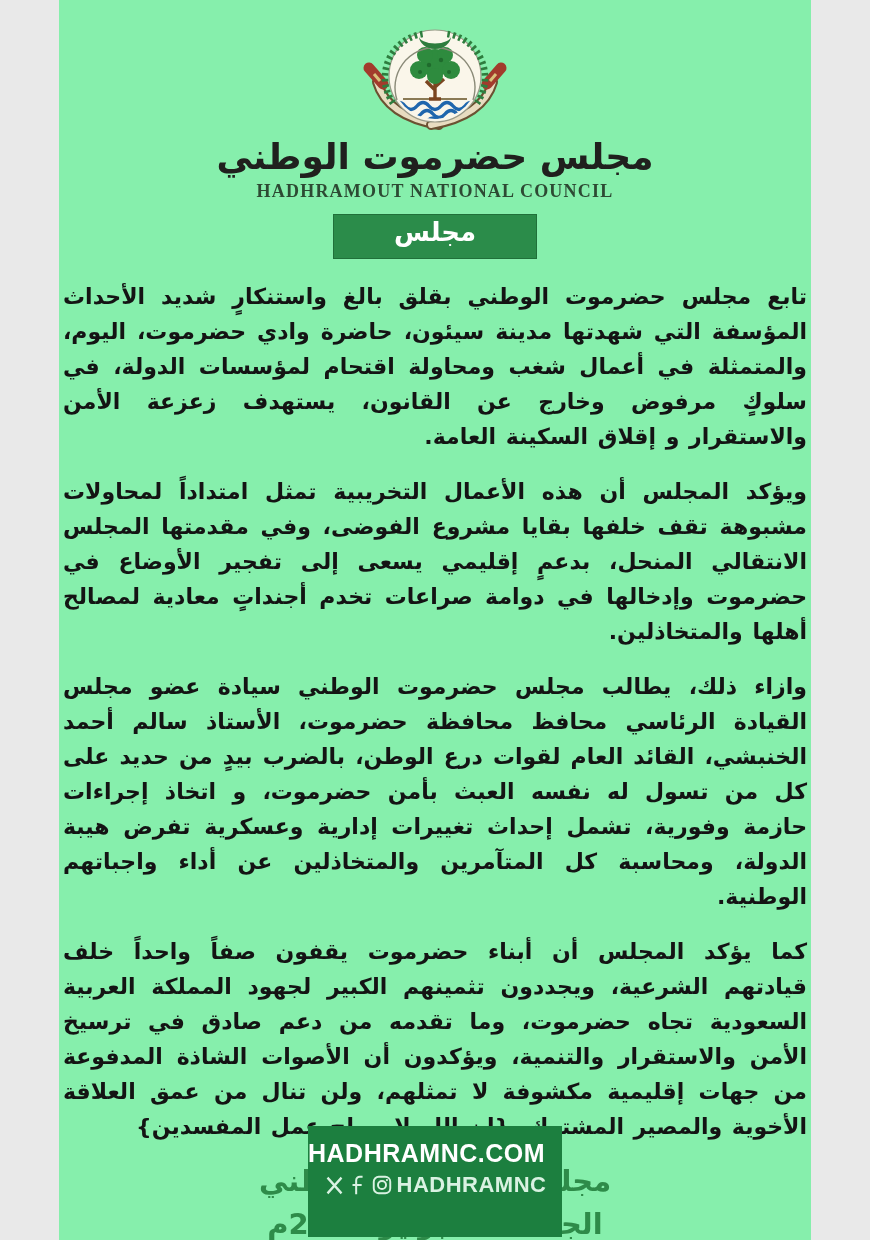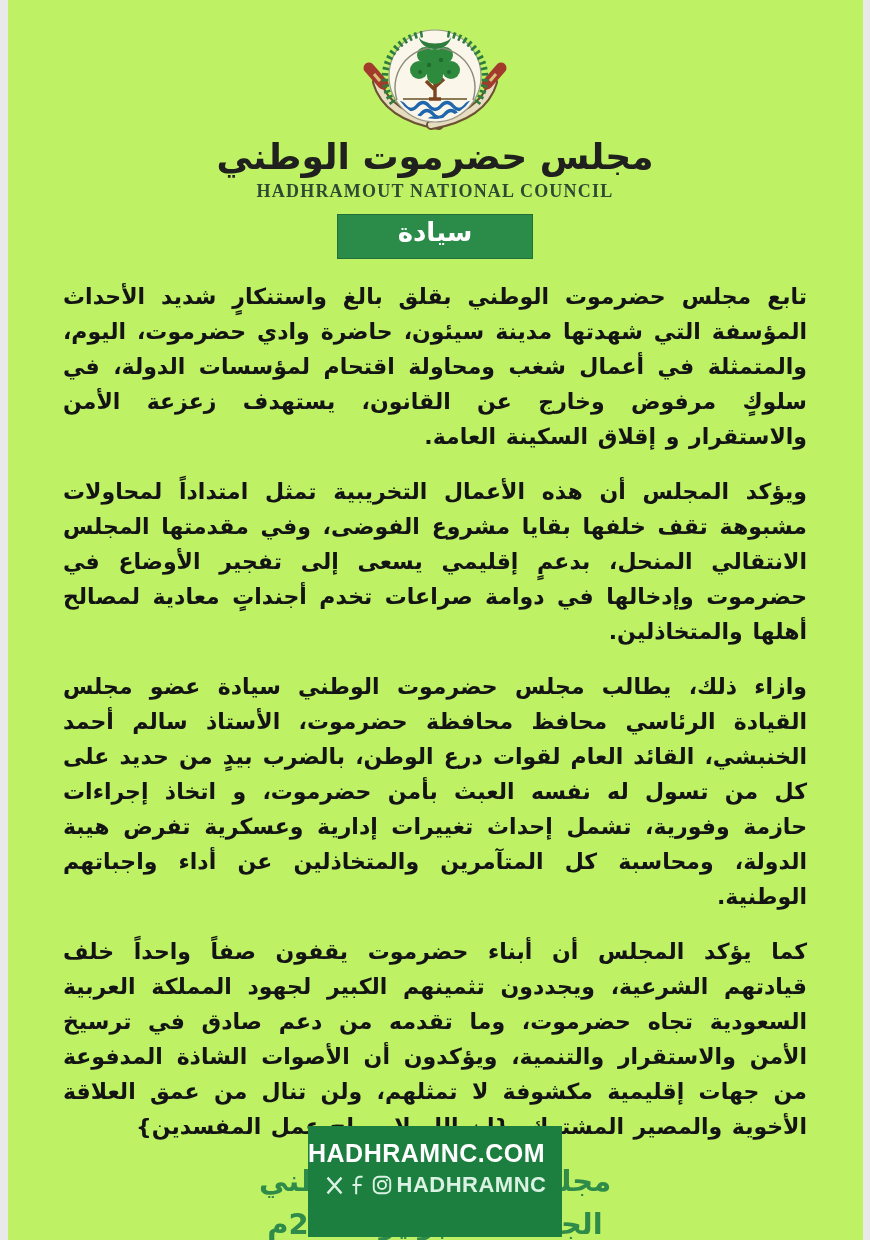--- a/index.html
+++ b/index.html
@@ -1,20 +1,20 @@
 <!DOCTYPE html>
 <html lang="ar"><head>
 <meta charset="utf-8">
 <style>
   * { margin:0; padding:0; box-sizing:border-box; }
   html,body { background:#e9e9e9; }
   body { font-family:"DejaVu Sans", sans-serif; }
   .page {
-    position:relative; width:855px; height:1240px; margin:0 auto;
-    background:#bef264; overflow:hidden;
+    position:relative; width:752px; height:1240px; margin:0 auto;
+    background:#86efac; overflow:hidden;
   }
   
   .header { text-align:center; padding-top:24px; }
   .emblem-wrap { line-height:0; }
   .calligraphy {
     direction:rtl; font-size:36px; font-weight:bold; color:#20201e;
     margin-top:2px; letter-spacing:1px;
   }
   .org-en {
     font-family:"Liberation Serif", serif; font-weight:bold;
@@ -113,21 +113,21 @@
 
         <path d="M46 79 A44 44 0 0 1 76 10" fill="none" stroke="#2e7d3e" stroke-width="6.5" stroke-dasharray="2.6 3.2"></path>
         <path d="M130 79 A44 44 0 0 0 100 10" fill="none" stroke="#2e7d3e" stroke-width="6.5" stroke-dasharray="2.6 3.2"></path>
 
         <path d="M72 12 a16 13 0 0 0 32 0 a16 7.5 0 0 1 -32 0 z" fill="#2e7d3e"></path>
       </svg>
     </div>
 
     <div class="calligraphy">مجلس حضرموت الوطني</div>
     <div class="org-en">HADHRAMOUT NATIONAL COUNCIL</div>
-    <div><span class="banner">سيادة</span></div>
+    <div><span class="banner">مجلس</span></div>
   </div>
 
   <div class="statement">
     <p>تابع مجلس حضرموت الوطني بقلق بالغ واستنكارٍ شديد الأحداث المؤسفة التي شهدتها مدينة سيئون، حاضرة وادي حضرموت، اليوم، والمتمثلة في أعمال شغب ومحاولة اقتحام لمؤسسات الدولة، في سلوكٍ مرفوض وخارج عن القانون، يستهدف زعزعة الأمن والاستقرار و إقلاق السكينة العامة.</p>
     <p>ويؤكد المجلس أن هذه الأعمال التخريبية تمثل امتداداً لمحاولات مشبوهة تقف خلفها بقايا مشروع الفوضى، وفي مقدمتها المجلس الانتقالي المنحل، بدعمٍ إقليمي يسعى إلى تفجير الأوضاع في حضرموت وإدخالها في دوامة صراعات تخدم أجنداتٍ معادية لمصالح أهلها والمتخاذلين.</p>
     <p>وازاء ذلك، يطالب مجلس حضرموت الوطني سيادة عضو مجلس القيادة الرئاسي محافظ محافظة حضرموت، الأستاذ سالم أحمد الخنبشي، القائد العام لقوات درع الوطن، بالضرب بيدٍ من حديد على كل من تسول له نفسه العبث بأمن حضرموت، و اتخاذ إجراءات حازمة وفورية، تشمل إحداث تغييرات إدارية وعسكرية تفرض هيبة الدولة، ومحاسبة كل المتآمرين والمتخاذلين عن أداء واجباتهم الوطنية.</p>
     <p>كما يؤكد المجلس أن أبناء حضرموت يقفون صفاً واحداً خلف قيادتهم الشرعية، ويجددون تثمينهم الكبير لجهود المملكة العربية السعودية تجاه حضرموت، وما تقدمه من دعم صادق في ترسيخ الأمن والاستقرار والتنمية، ويؤكدون أن الأصوات الشاذة المدفوعة من جهات إقليمية مكشوفة لا تمثلهم، ولن تنال من عمق العلاقة الأخوية والمصير المشترك، {إن الله لا يصلح عمل المفسدين}</p>
   </div>
 
   <div class="signature">

